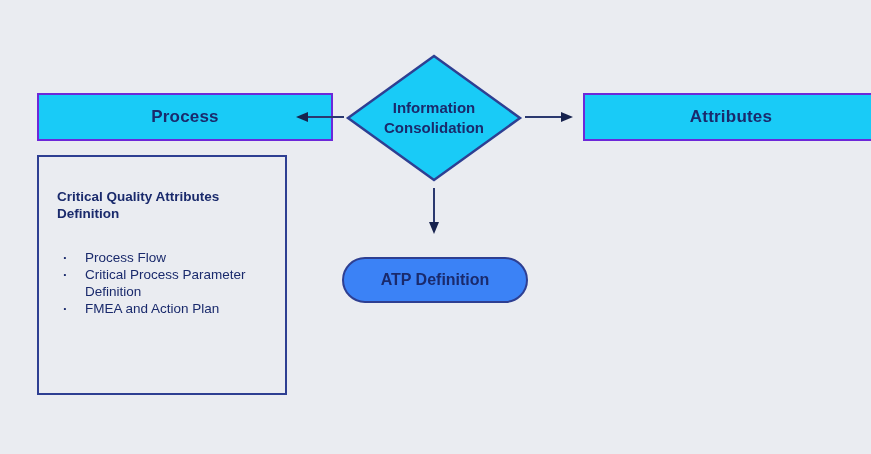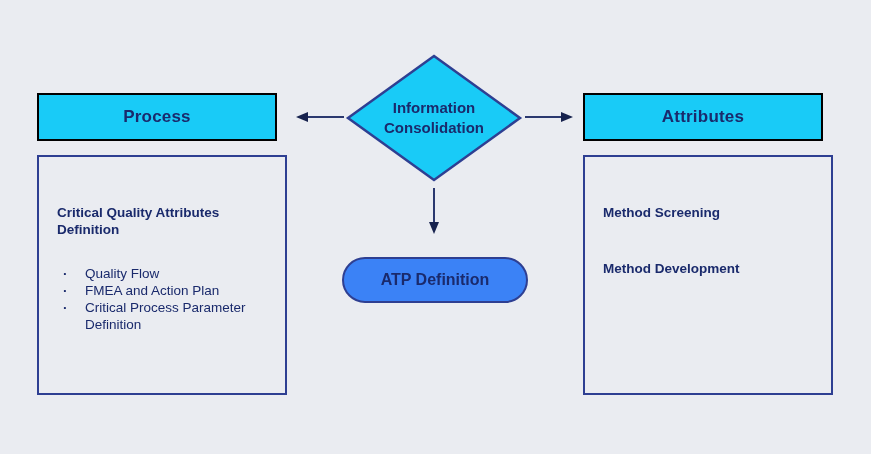--- a/index.html
+++ b/index.html
@@ -9,23 +9,23 @@
     font-family: "Liberation Sans", sans-serif;
     overflow: hidden;
   }
   .canvas {
     position: relative;
     width: 871px; height: 454px;
     background: #EAECF1;
   }
   .header-box {
     position: absolute;
-    width: 240px; height: 48px;
+    width: 296px; height: 48px;
     background: #19CBF7;
-    border: 2px solid #000000;
+    border: 2px solid #6d28d9;
     box-sizing: border-box;
     display: flex; align-items: center; justify-content: center;
     color: #1A2A6C;
     font-weight: bold;
     font-size: 17px;
     letter-spacing: 0.2px;
   }
   .header-process   { left: 37px;  top: 93px; }
   .header-analytical{ left: 583px; top: 93px; }
   .content-box {
@@ -35,21 +35,21 @@
     box-sizing: border-box;
     padding: 31px 16px 0 18px;
     color: #1A2A6C;
   }
   .content-process   { left: 37px;  top: 155px; }
   .content-analytical{ left: 583px; top: 155px; }
   .bold-item {
     font-weight: bold;
     font-size: 13.5px;
     line-height: 17px;
-    margin: 16px 0 21px 0;
+    margin: 0 0 21px 0;
   }
   .content-analytical .bold-item { margin-bottom: 39px; }
   .bullet-list {
     list-style: none;
     margin: 27px 0 0 0;
     padding: 0 0 0 4px;
   }
   .bullet-list li {
     position: relative;
     font-size: 13.5px;
@@ -103,30 +103,26 @@
 
 <div class="canvas">
 
   <div class="header-box header-process">Process</div>
 
   <div class="header-box header-analytical">Attributes</div>
 
   <div class="content-box content-process">
     <p class="bold-item">Critical Quality Attributes Definition</p>
     <ul class="bullet-list">
-      <li>Quality Flow</li>
+      <li>Process Flow</li>
+      <li>Critical Process Parameter Definition</li>
       <li>FMEA and Action Plan</li>
-      <li>Critical Process Parameter Definition</li>
     </ul>
   </div>
 
-  <div class="content-box content-analytical">
-    <p class="bold-item">Method Screening</p>
-    <p class="bold-item">Method Development</p>
-  </div>
 
   <div class="diamond-wrap">
     <svg width="178" height="128">
       <polygon points="89,2 175,64 89,126 3,64" fill="#19CBF7" stroke="#2E3F92" stroke-width="2.5" stroke-linejoin="miter"></polygon>
     </svg>
     <div class="diamond-label">Information Consolidation</div>
   </div>
 
   <div class="atp-pill">ATP Definition</div>
 

